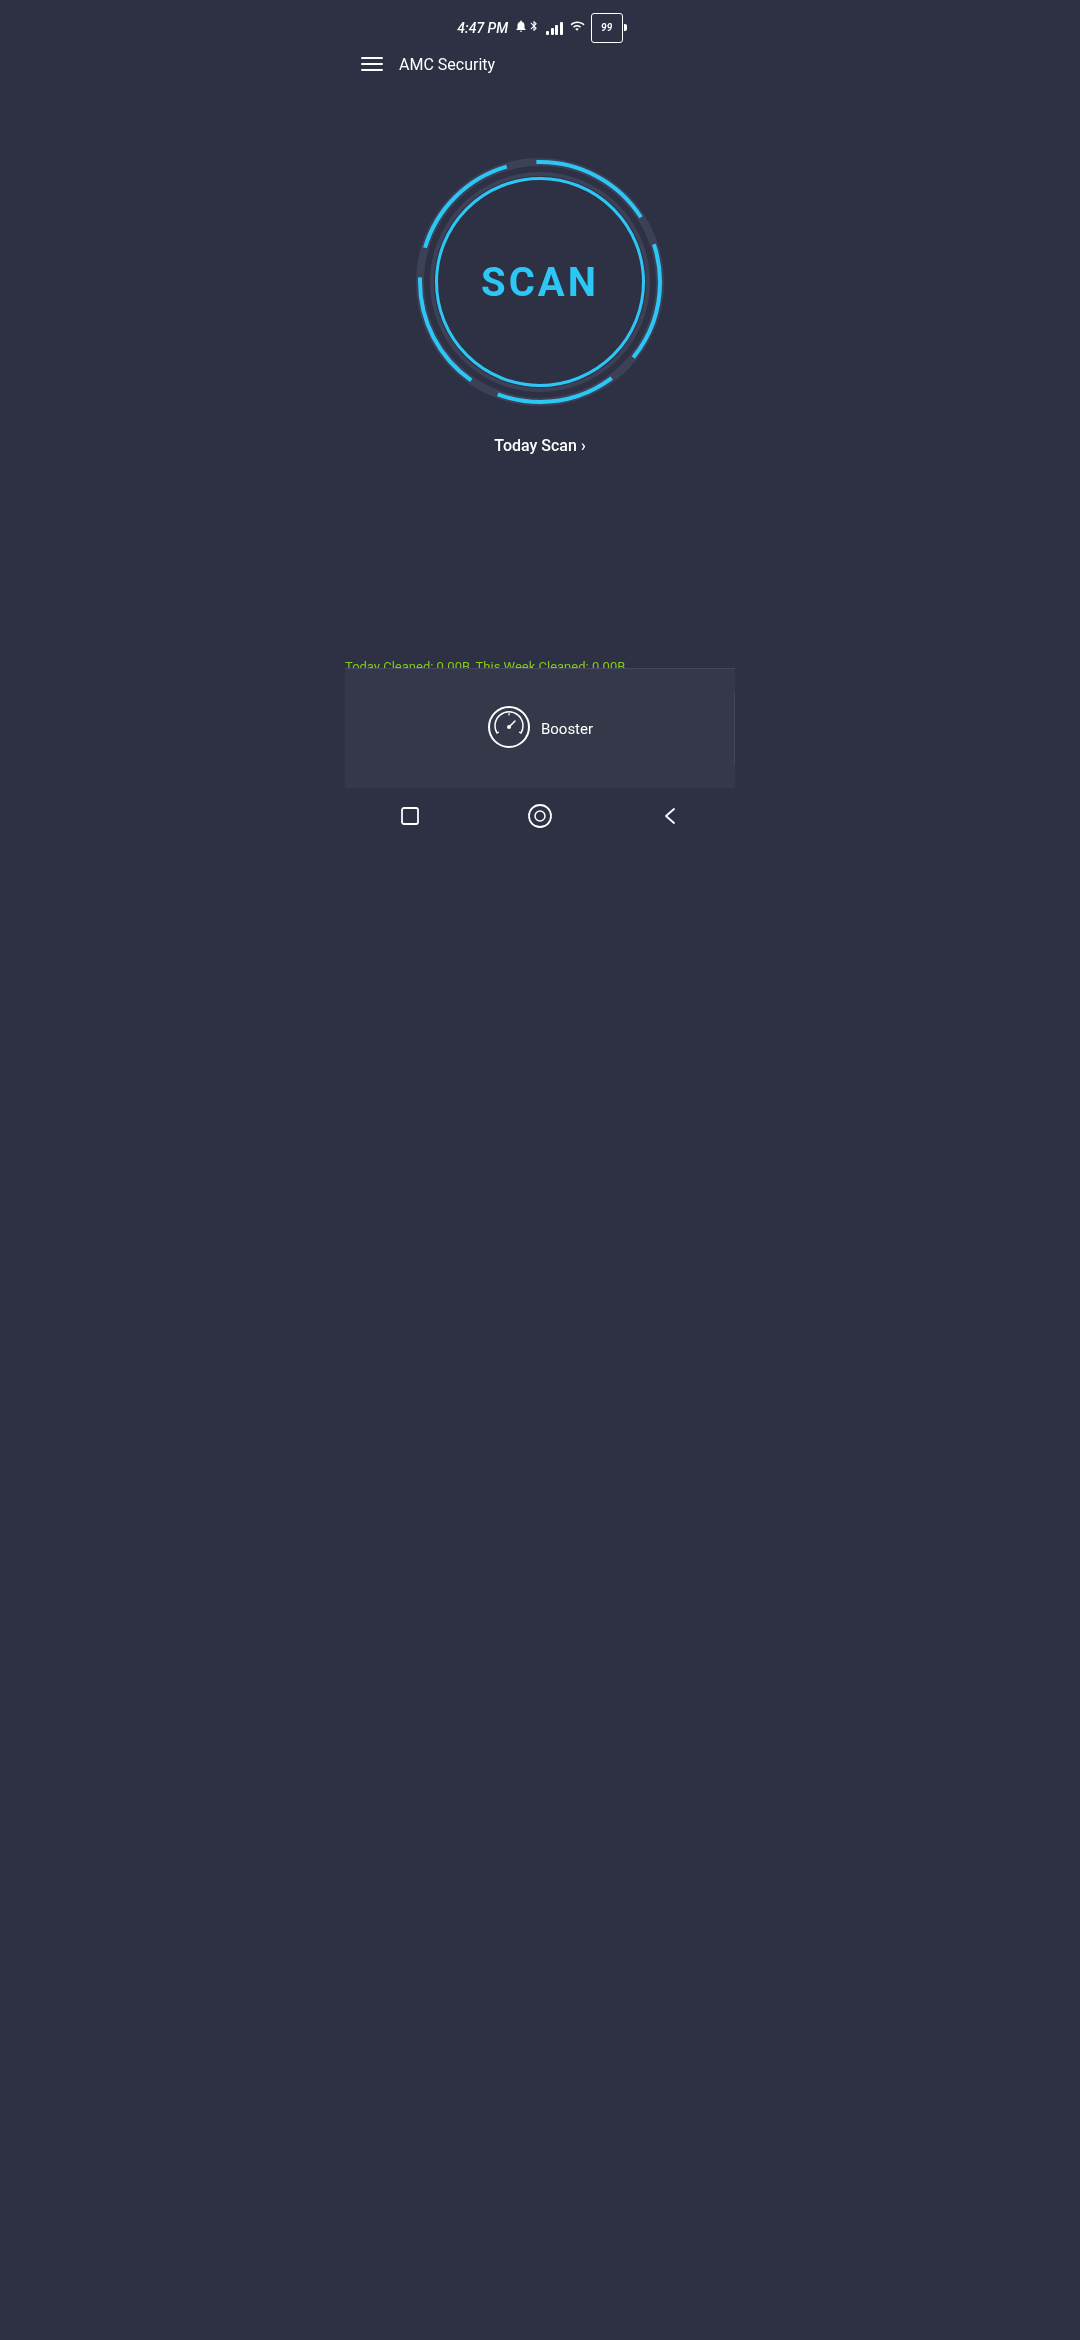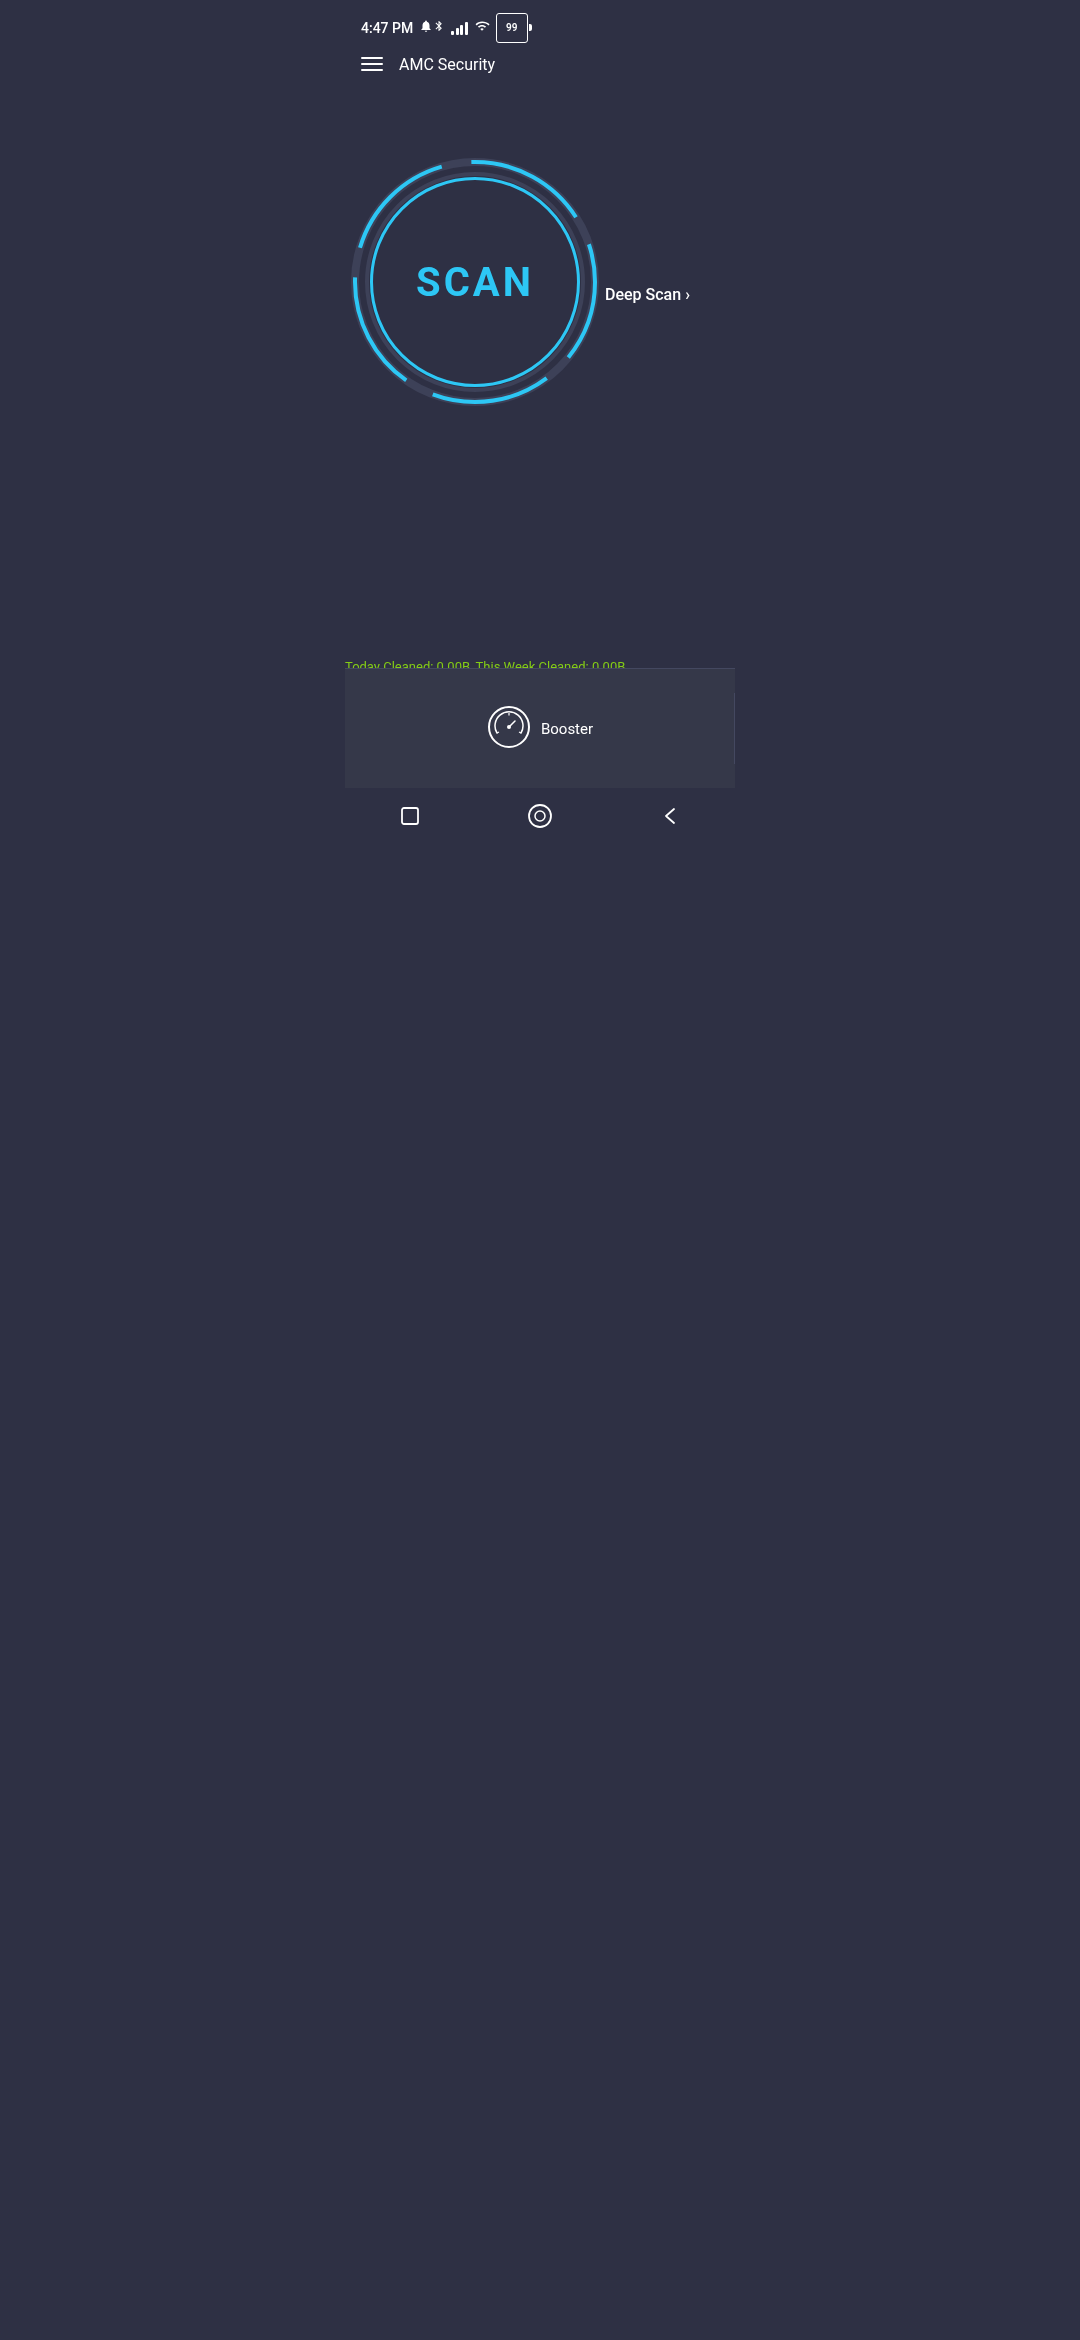--- a/index.html
+++ b/index.html
@@ -12,24 +12,25 @@
       font-family: 'Roboto', Arial, sans-serif;
       color: #ffffff;
       overflow: hidden;
       position: relative;
       margin: 0 auto;
     }
 
     
     .status-bar {
       display: flex;
-      justify-content: flex-start;
+      justify-content: center;
       align-items: center;
       padding: 23px 16px 4px;
       height: 36px;
+      font-style: italic;
     }
 
     .status-time {
       font-size: 14px;
       font-weight: 500;
       color: #ffffff;
       display: flex;
       align-items: center;
       gap: 6px;
     }
@@ -91,21 +92,21 @@
 
     .app-title {
       font-size: 16px;
       font-weight: 400;
       color: #ffffff;
     }
 
     
     .main-content {
       display: flex;
-      flex-direction: row;
+      flex-direction: column;
       align-items: center;
       flex: 1;
       padding-top: 60px;
     }
 
     
     .scan-container {
       position: relative;
       width: 260px;
       height: 260px;
@@ -304,21 +305,21 @@
 
       <circle cx="130" cy="130" r="108" fill="none" stroke="#3d4158" stroke-width="4"></circle>
     </svg>
 
     <div class="scan-button">
       <span class="scan-text">SCAN</span>
     </div>
   </div>
 
   <div class="deep-scan">
-    <span>Deep Scan</span>
+    <span>Today Scan</span>
     <span class="chevron">›</span>
   </div>
 
 </div>
 
 <div class="stats-text">Today Cleaned: 0.00B, This Week Cleaned: 0.00B</div>
 
 <div class="bottom-toolbar">
 
   <div class="toolbar-item">

